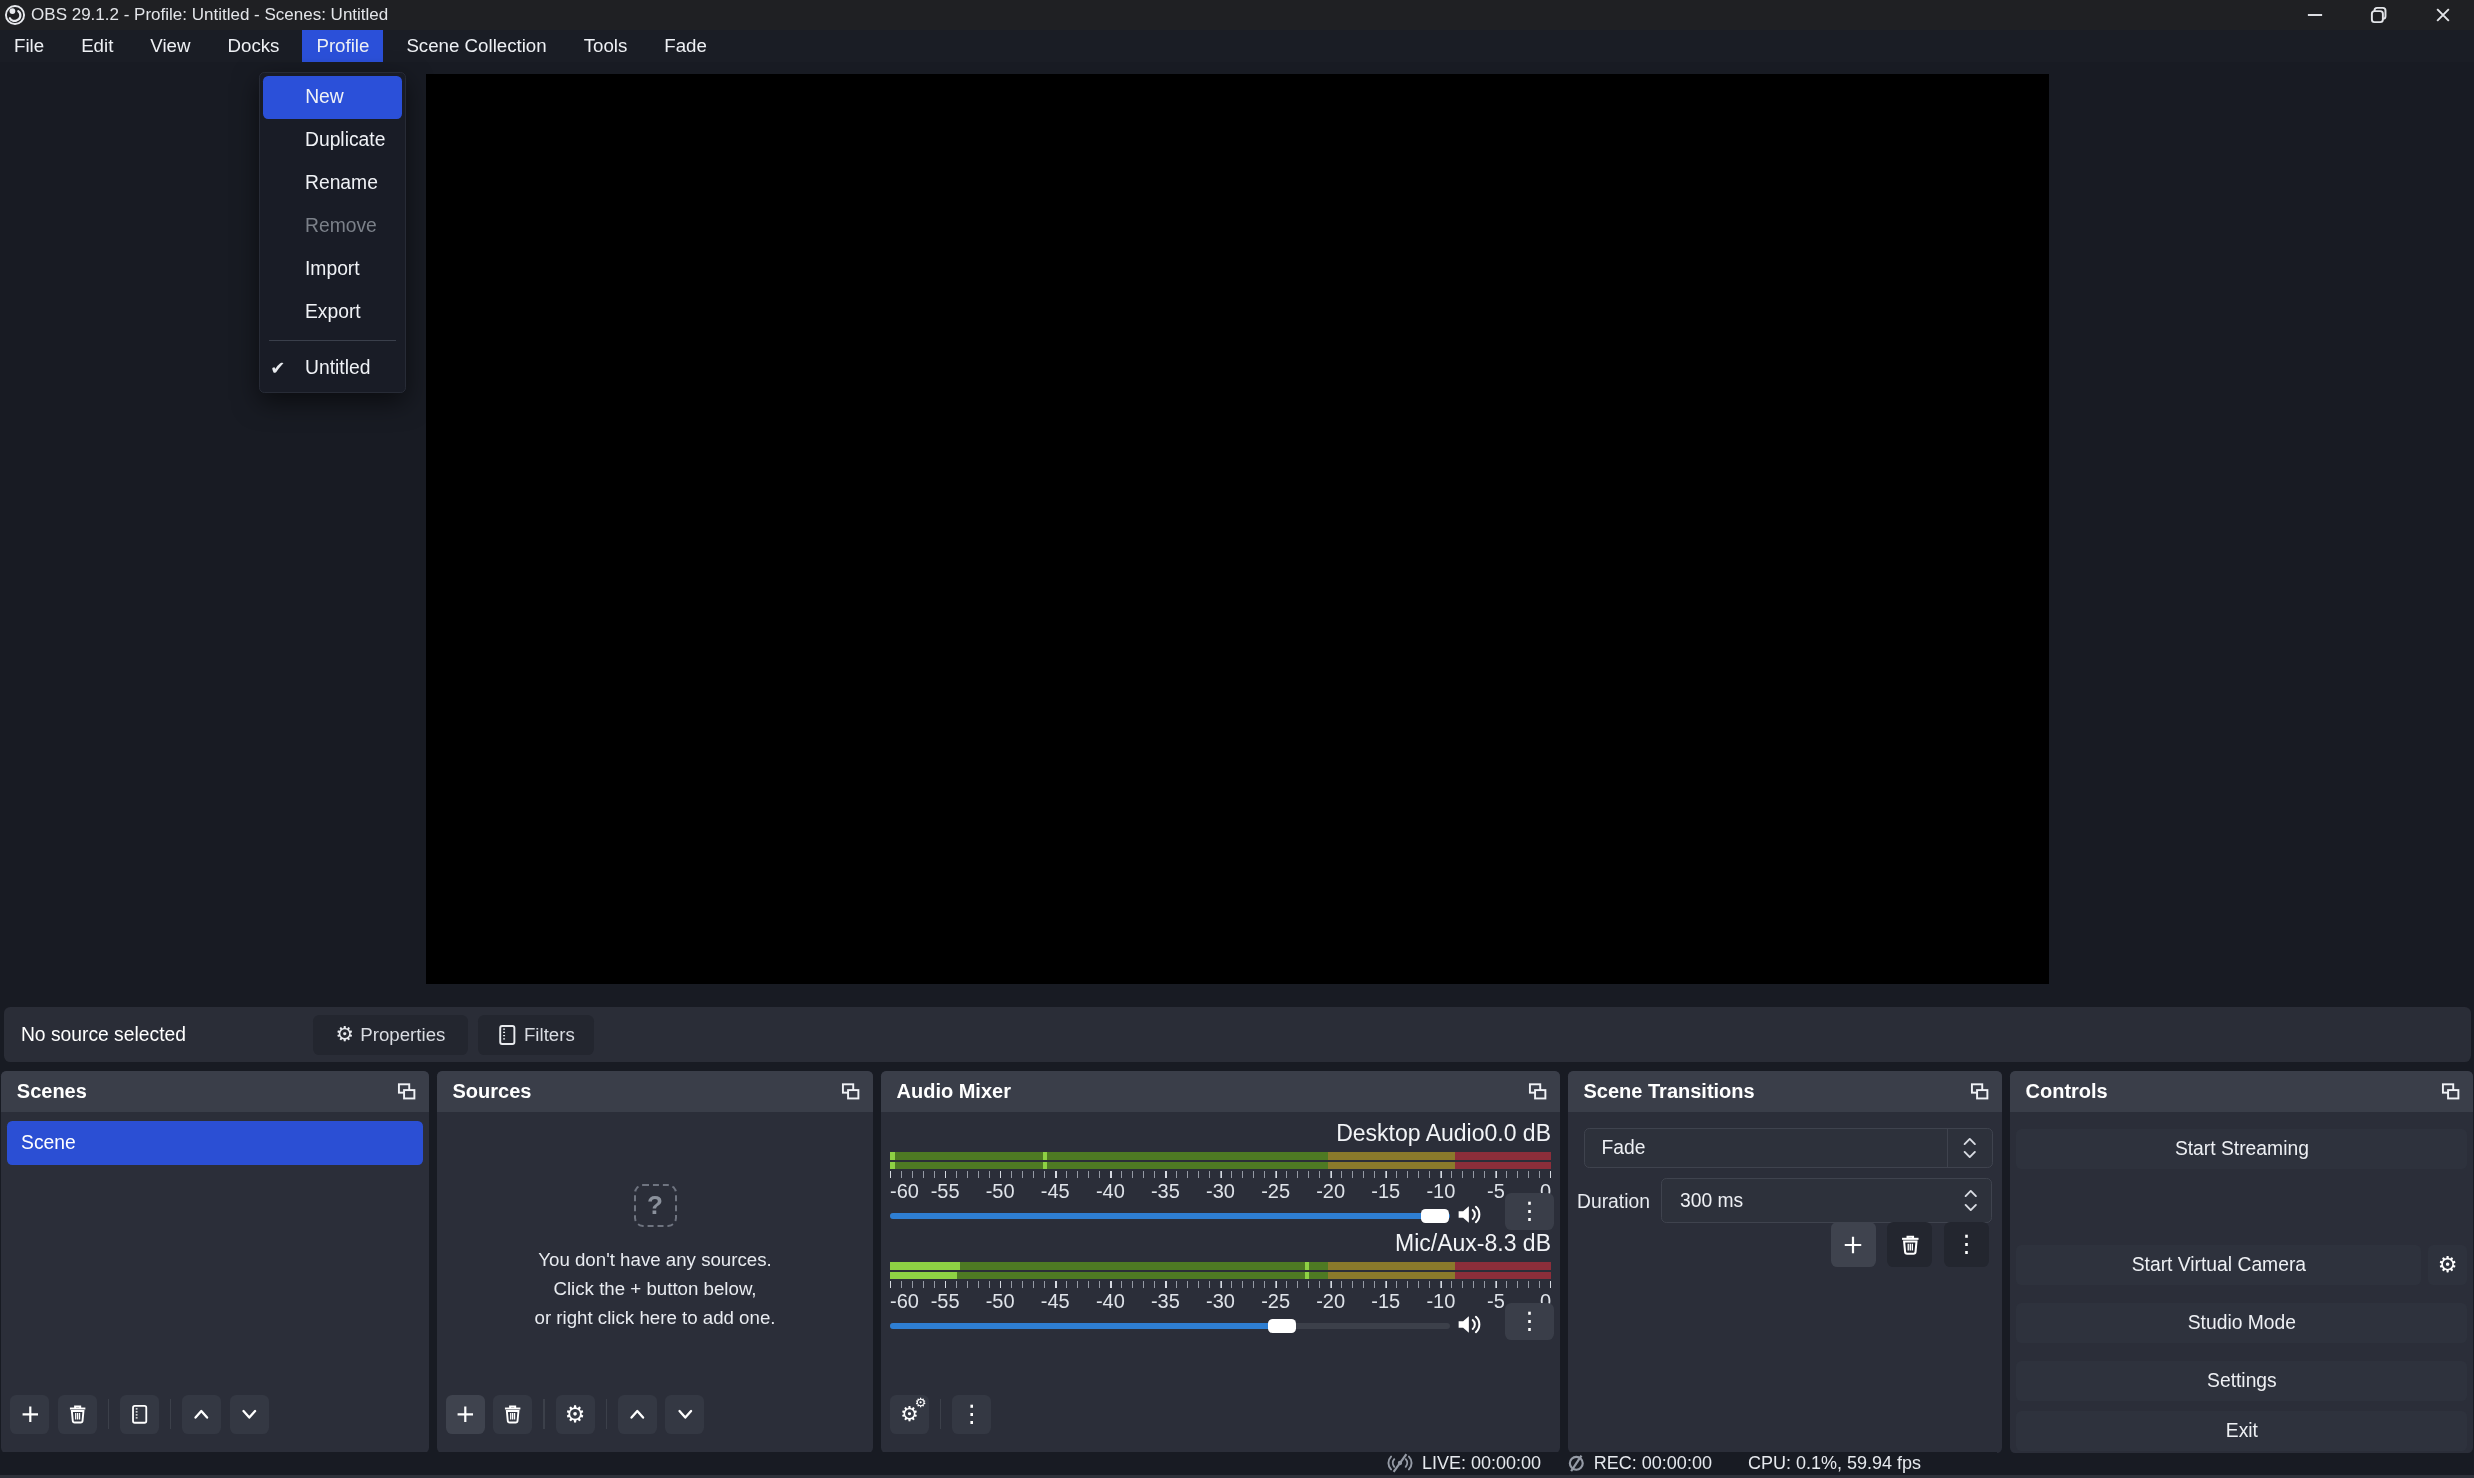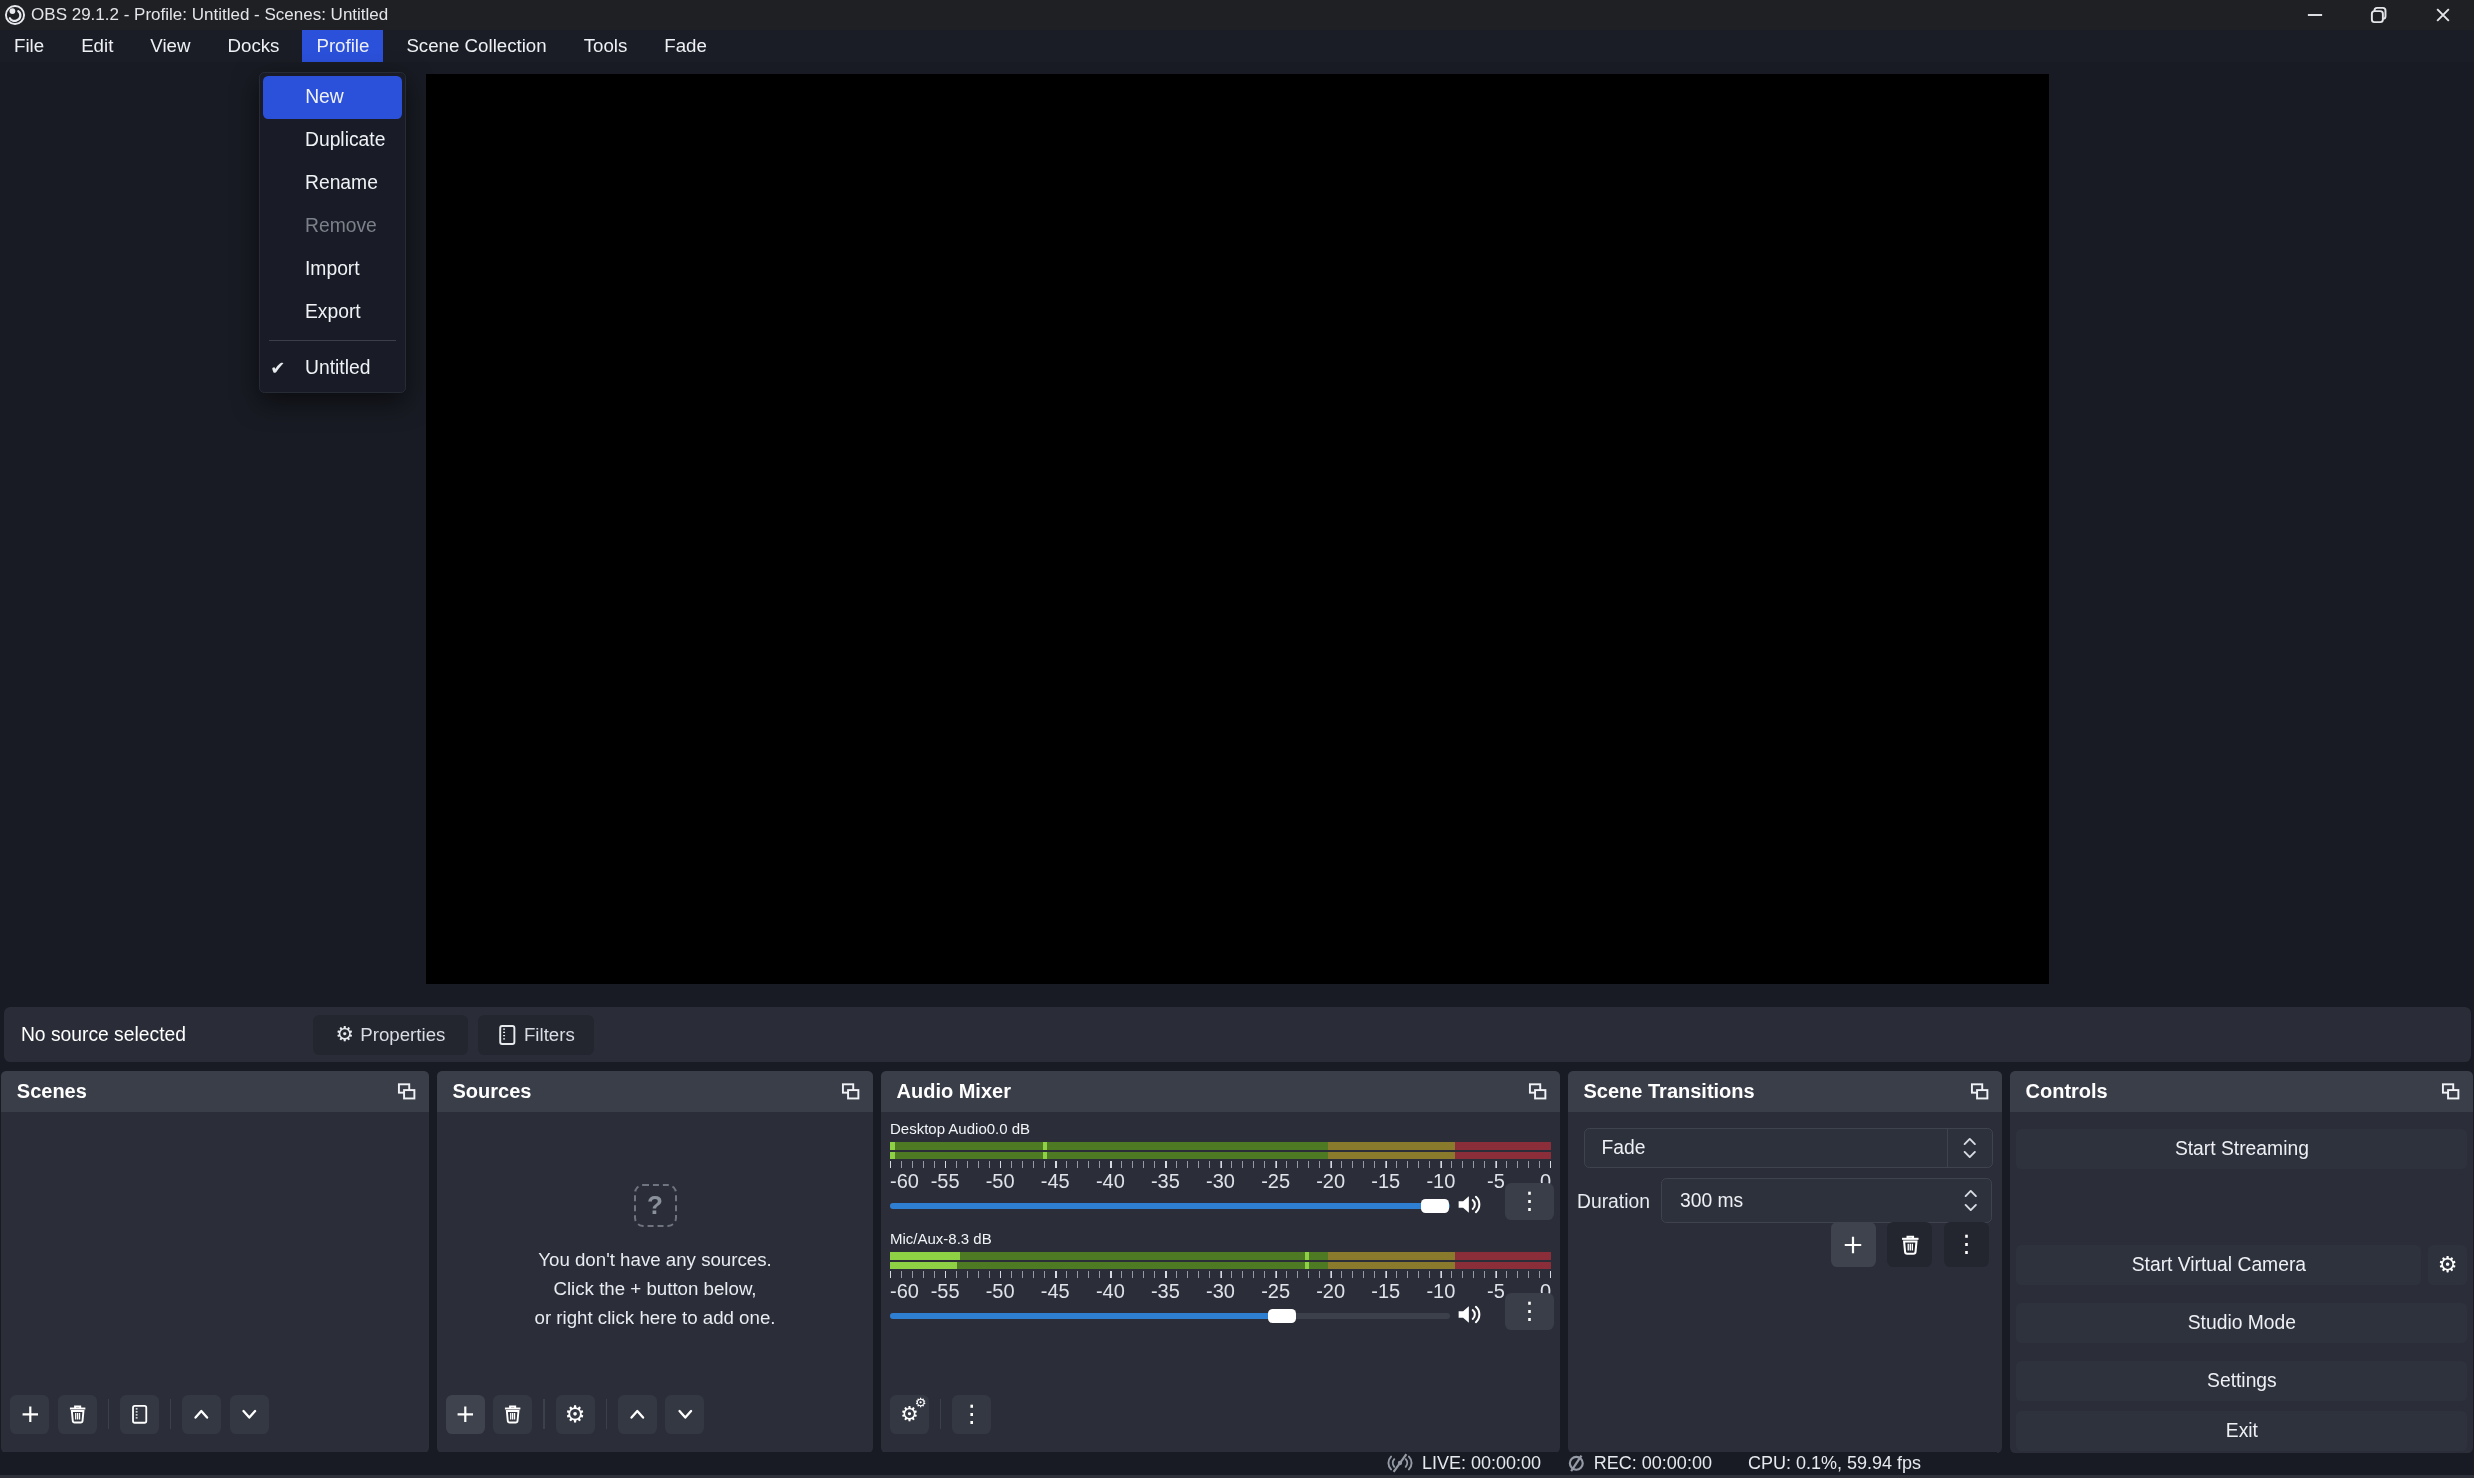--- a/index.html
+++ b/index.html
@@ -82,21 +82,21 @@
 
   
   .src-empty { position:absolute; left:0; top:41px; width:100%; text-align:center; }
   .q-box { width:43px; height:43px; border:2.6px dashed #6f7480; border-radius:9px;
     margin:72px auto 0; display:flex; align-items:center; justify-content:center;
     font-size:26px; font-weight:bold; color:#8b919c; }
   .src-lines { margin-top:18px; font-size:18.7px; line-height:29px; color:#e8ebf0; }
 
   
   .mix-ch { position:absolute; left:9px; width:661px; }
-  .ch-head { display:flex; justify-content:flex-start; font-size:15px; color:#f2f4f7; }
+  .ch-head { display:flex; justify-content:flex-end; font-size:23px; color:#f2f4f7; }
   .meter { position:relative; margin-top:5.2px; }
   .meter-bar { position:relative; height:7.7px; margin-bottom:1.9px;
     background:linear-gradient(90deg,#4e7a23 0,#4e7a23 66.2%,#8a7a2b 66.2%,#8a7a2b 85.5%,#8c2e3a 85.5%,#8c2e3a 100%); }
   .lvl { position:absolute; left:0; top:0; height:100%; background:#8ed144; }
   .peak { position:absolute; top:0; height:100%; width:3.9px; background:#8ed144; }
   .tickrow { position:relative; height:7px;
     background:repeating-linear-gradient(90deg, rgba(185,191,201,.75) 0 1.3px, transparent 1.3px 11px); }
   .tick-major { position:absolute; top:0; width:1.3px; height:7px; background:#d7dae1; }
   .labelrow { position:relative; height:19.3px; margin-top:1.3px; }
   .tick-label { position:absolute; top:0; font-size:20px; color:#dfe3e9; transform:translateX(-50%); }
@@ -219,20 +219,21 @@
 </div>
 
 <div class="panel p-scenes">
   <div class="panel-header">
     <span class="panel-title">Scenes</span>
     <svg class="popout" width="19.3" height="17.4" viewBox="0 0 30 27">
       <rect x="3" y="2" width="16" height="13" fill="none" stroke="#f0f2f6" stroke-width="3"></rect>
       <rect x="11" y="11" width="16" height="13" fill="#3a3e49" stroke="#f0f2f6" stroke-width="3"></rect>
     </svg>
   </div>
+  <div class="scene-row">Scene</div>
   <div class="footer-bar">
     <div class="icon-btn">
       <svg width="20.6" height="20.6" viewBox="0 0 32 32">
           <path d="M16 4v24M4 16h24" stroke="#fff" stroke-width="3.4"></path>
         </svg>
     </div>
     <div class="icon-btn">
       <svg width="19.3" height="20.6" viewBox="0 0 30 32">
         <path d="M3 7h24" stroke="#fff" stroke-width="3"></path>
           <path d="M11 7V4h8v3" fill="none" stroke="#fff" stroke-width="3"></path>

